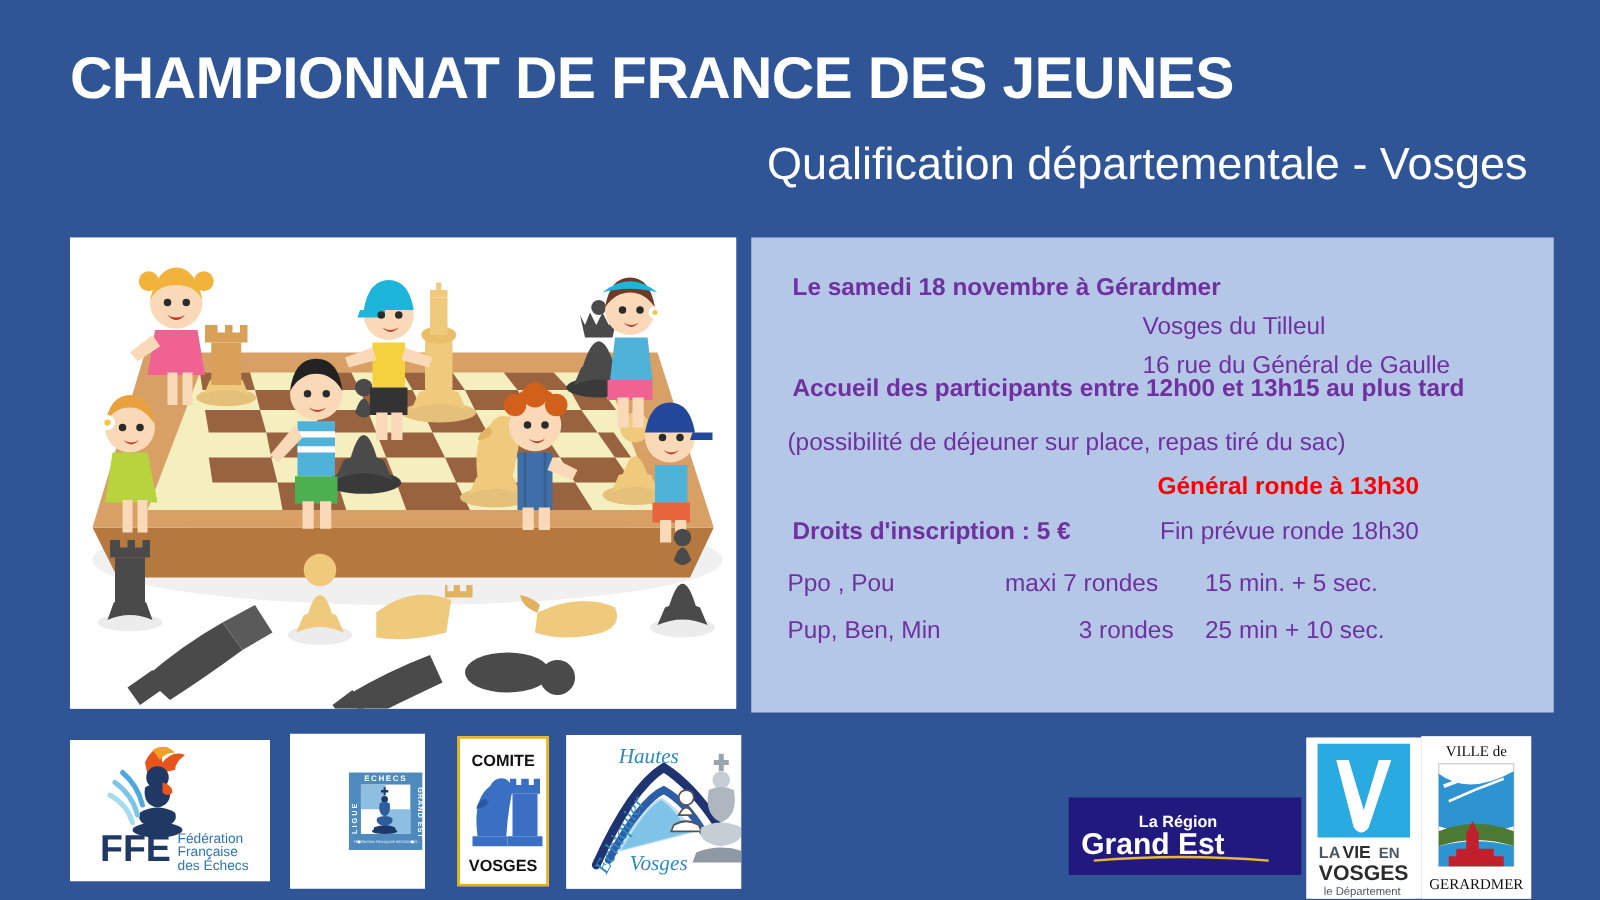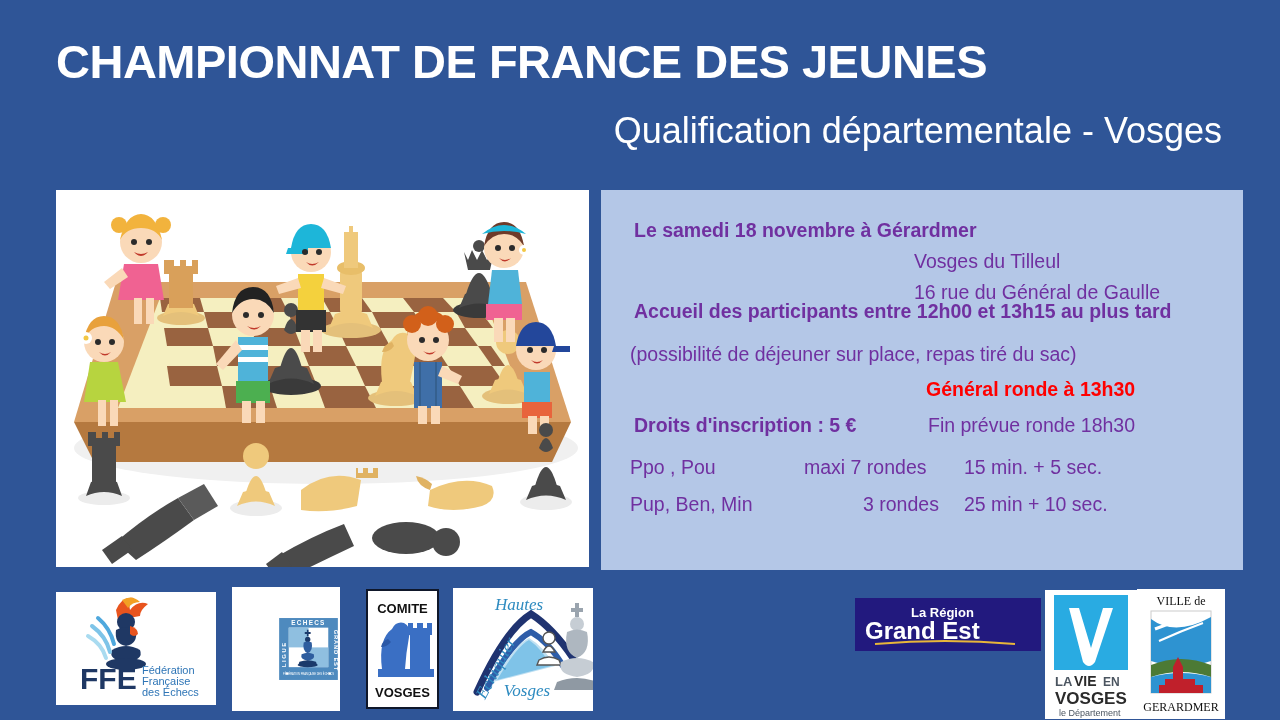--- a/index.html
+++ b/index.html
@@ -93,23 +93,23 @@
 
   
   .logo-box {
     position: absolute;
     background: #FFFFFF;
     box-sizing: border-box;
     overflow: hidden;
   }
   .logo-ffe      { left: 56px;   top: 592px; width: 160px; height: 113px; }
   .logo-ligue    { left: 232px;  top: 587px; width: 108px; height: 124px; padding-left: 45px; }
-  .logo-comite   { left: 366px;  top: 589px; width: 73px;  height: 120px; border: 2px solid #0f172a; }
+  .logo-comite   { left: 366px;  top: 589px; width: 73px;  height: 120px; border: 2px solid #eab308; }
   .logo-echiquier{ left: 453px;  top: 588px; width: 140px; height: 123px; }
-  .logo-gest     { left: 855px;  top: 598px; width: 186px; height: 53px; background: #22197E; }
+  .logo-gest     { left: 855px;  top: 638px; width: 186px; height: 62px; background: #22197E; }
   .logo-vosges   { left: 1045px; top: 590px; width: 92px;  height: 129px; }
   .logo-ville    { left: 1137px; top: 589px; width: 88px;  height: 130px; }
 
   .logo-svg { display: block; width: 100%; height: 100%; }
 </style>
 </head>
 <body>
 
 <div class="poster">
 

